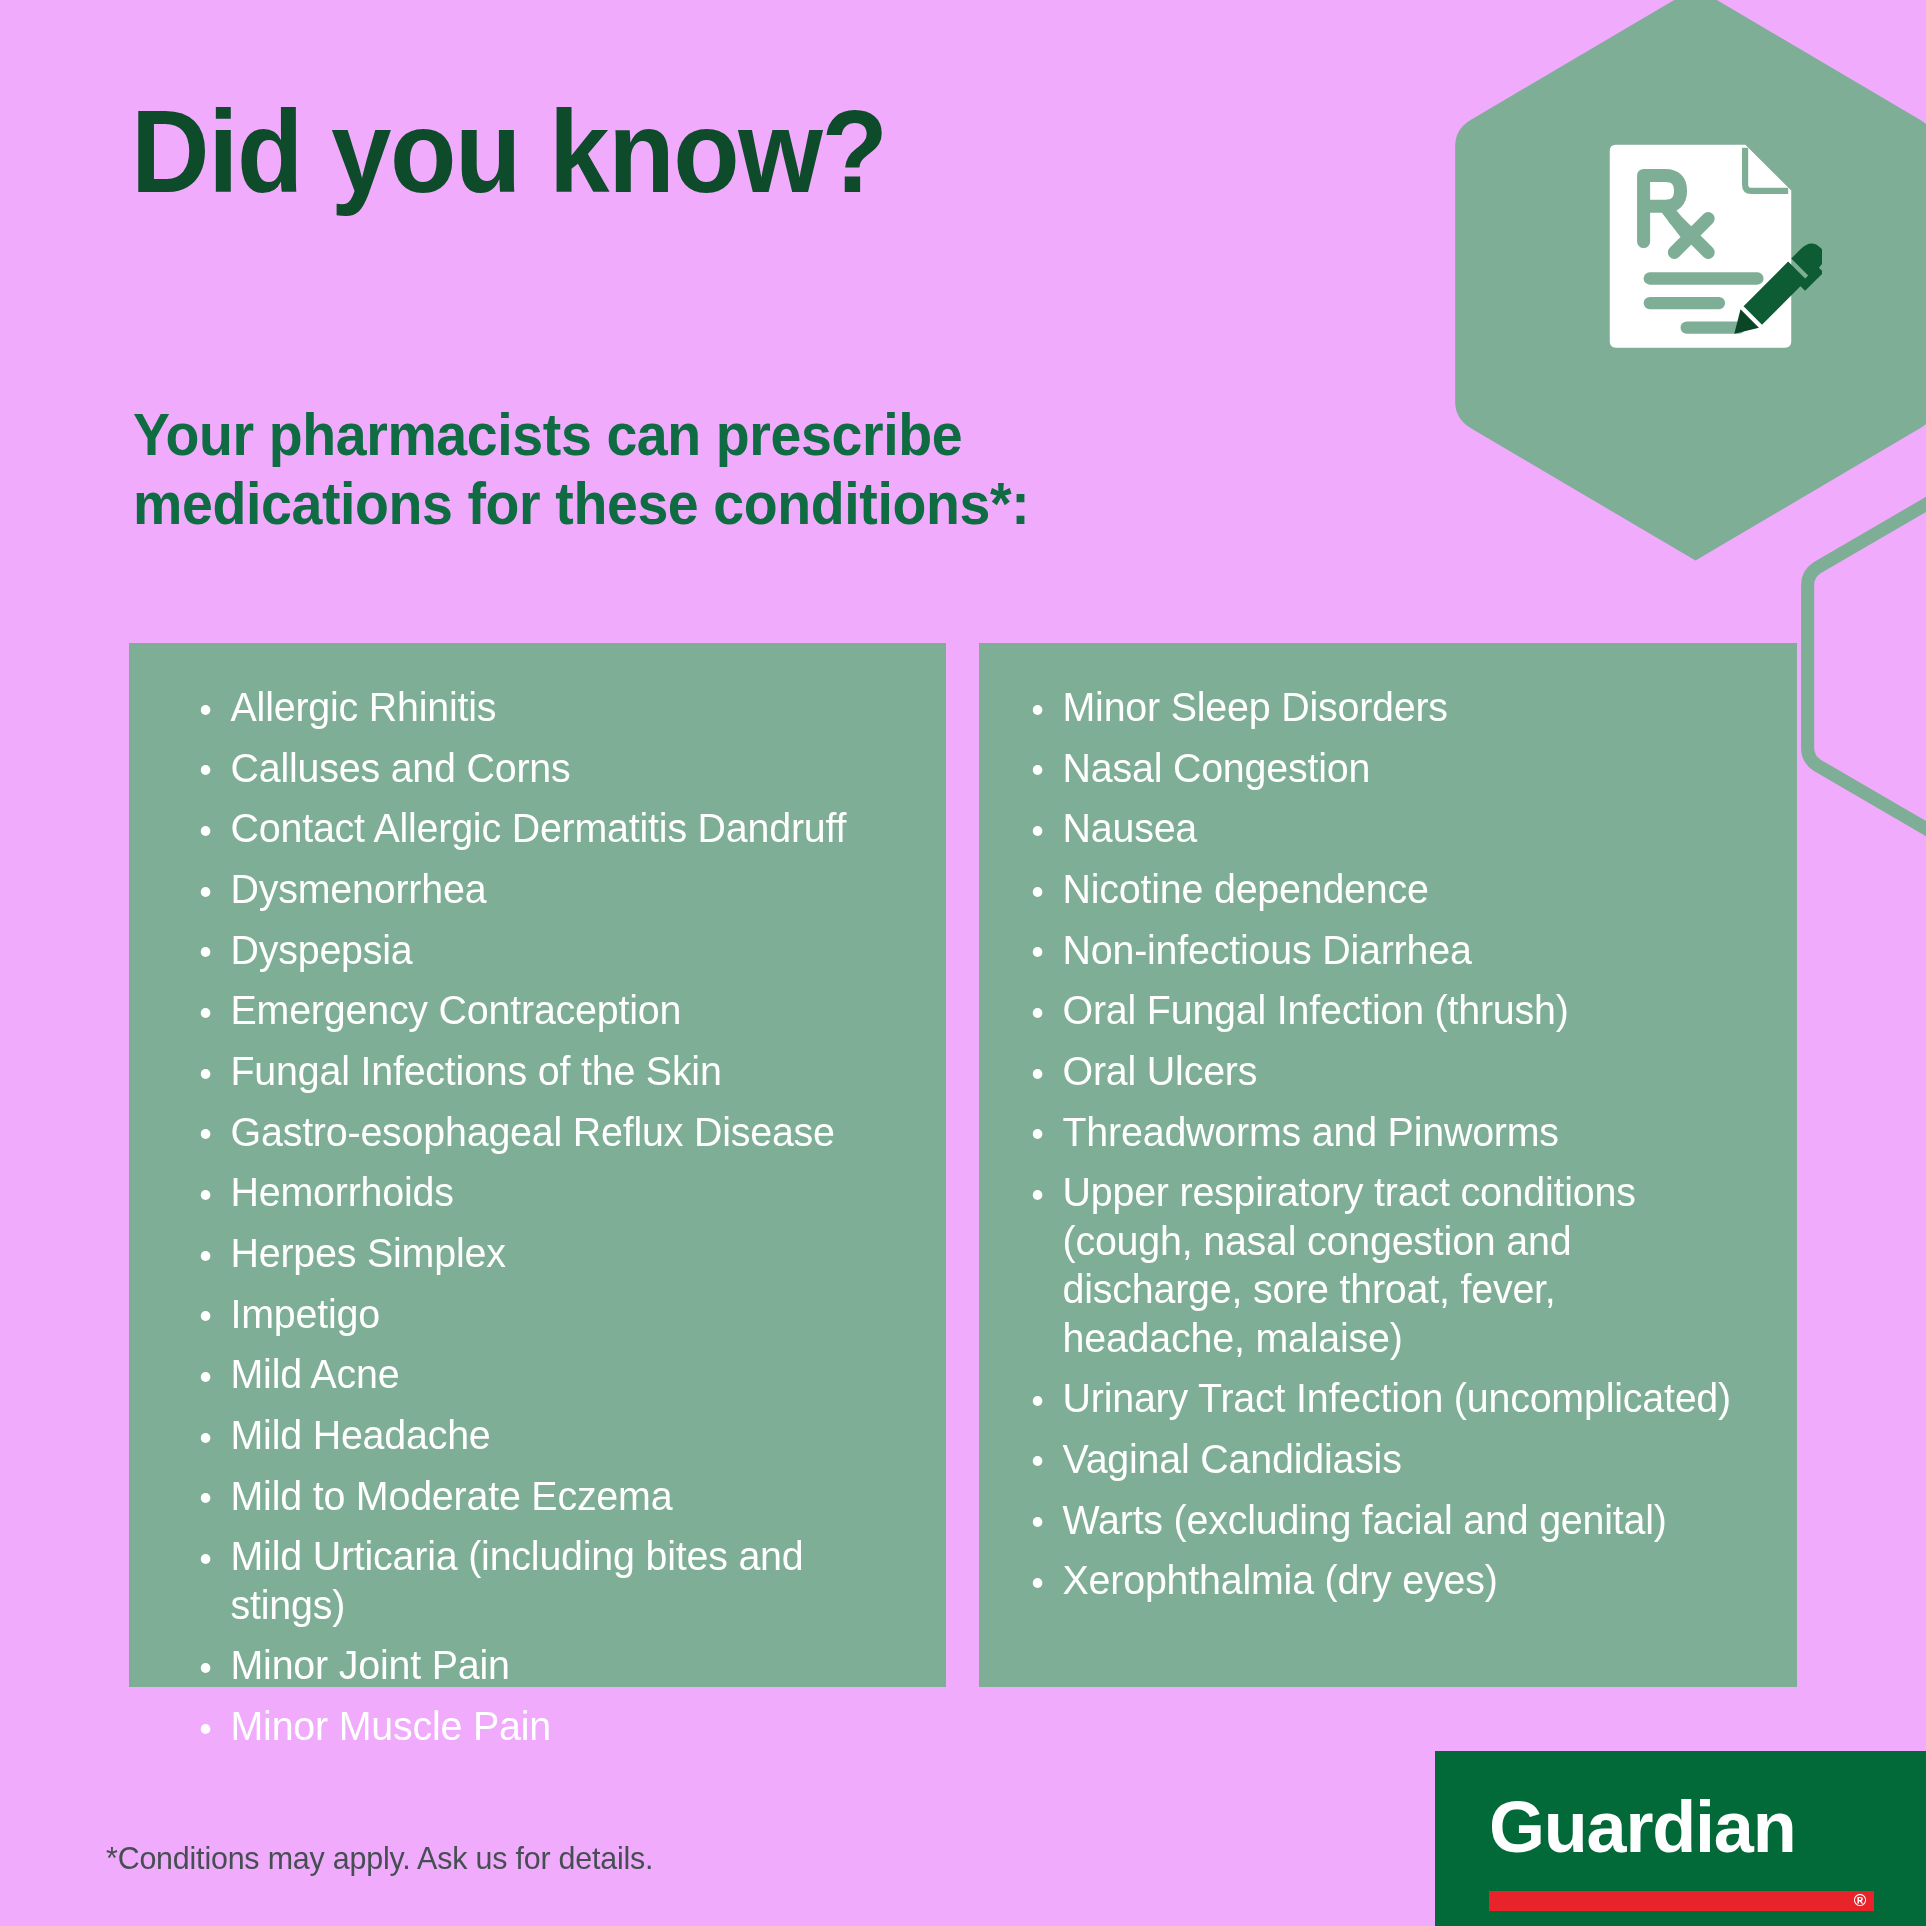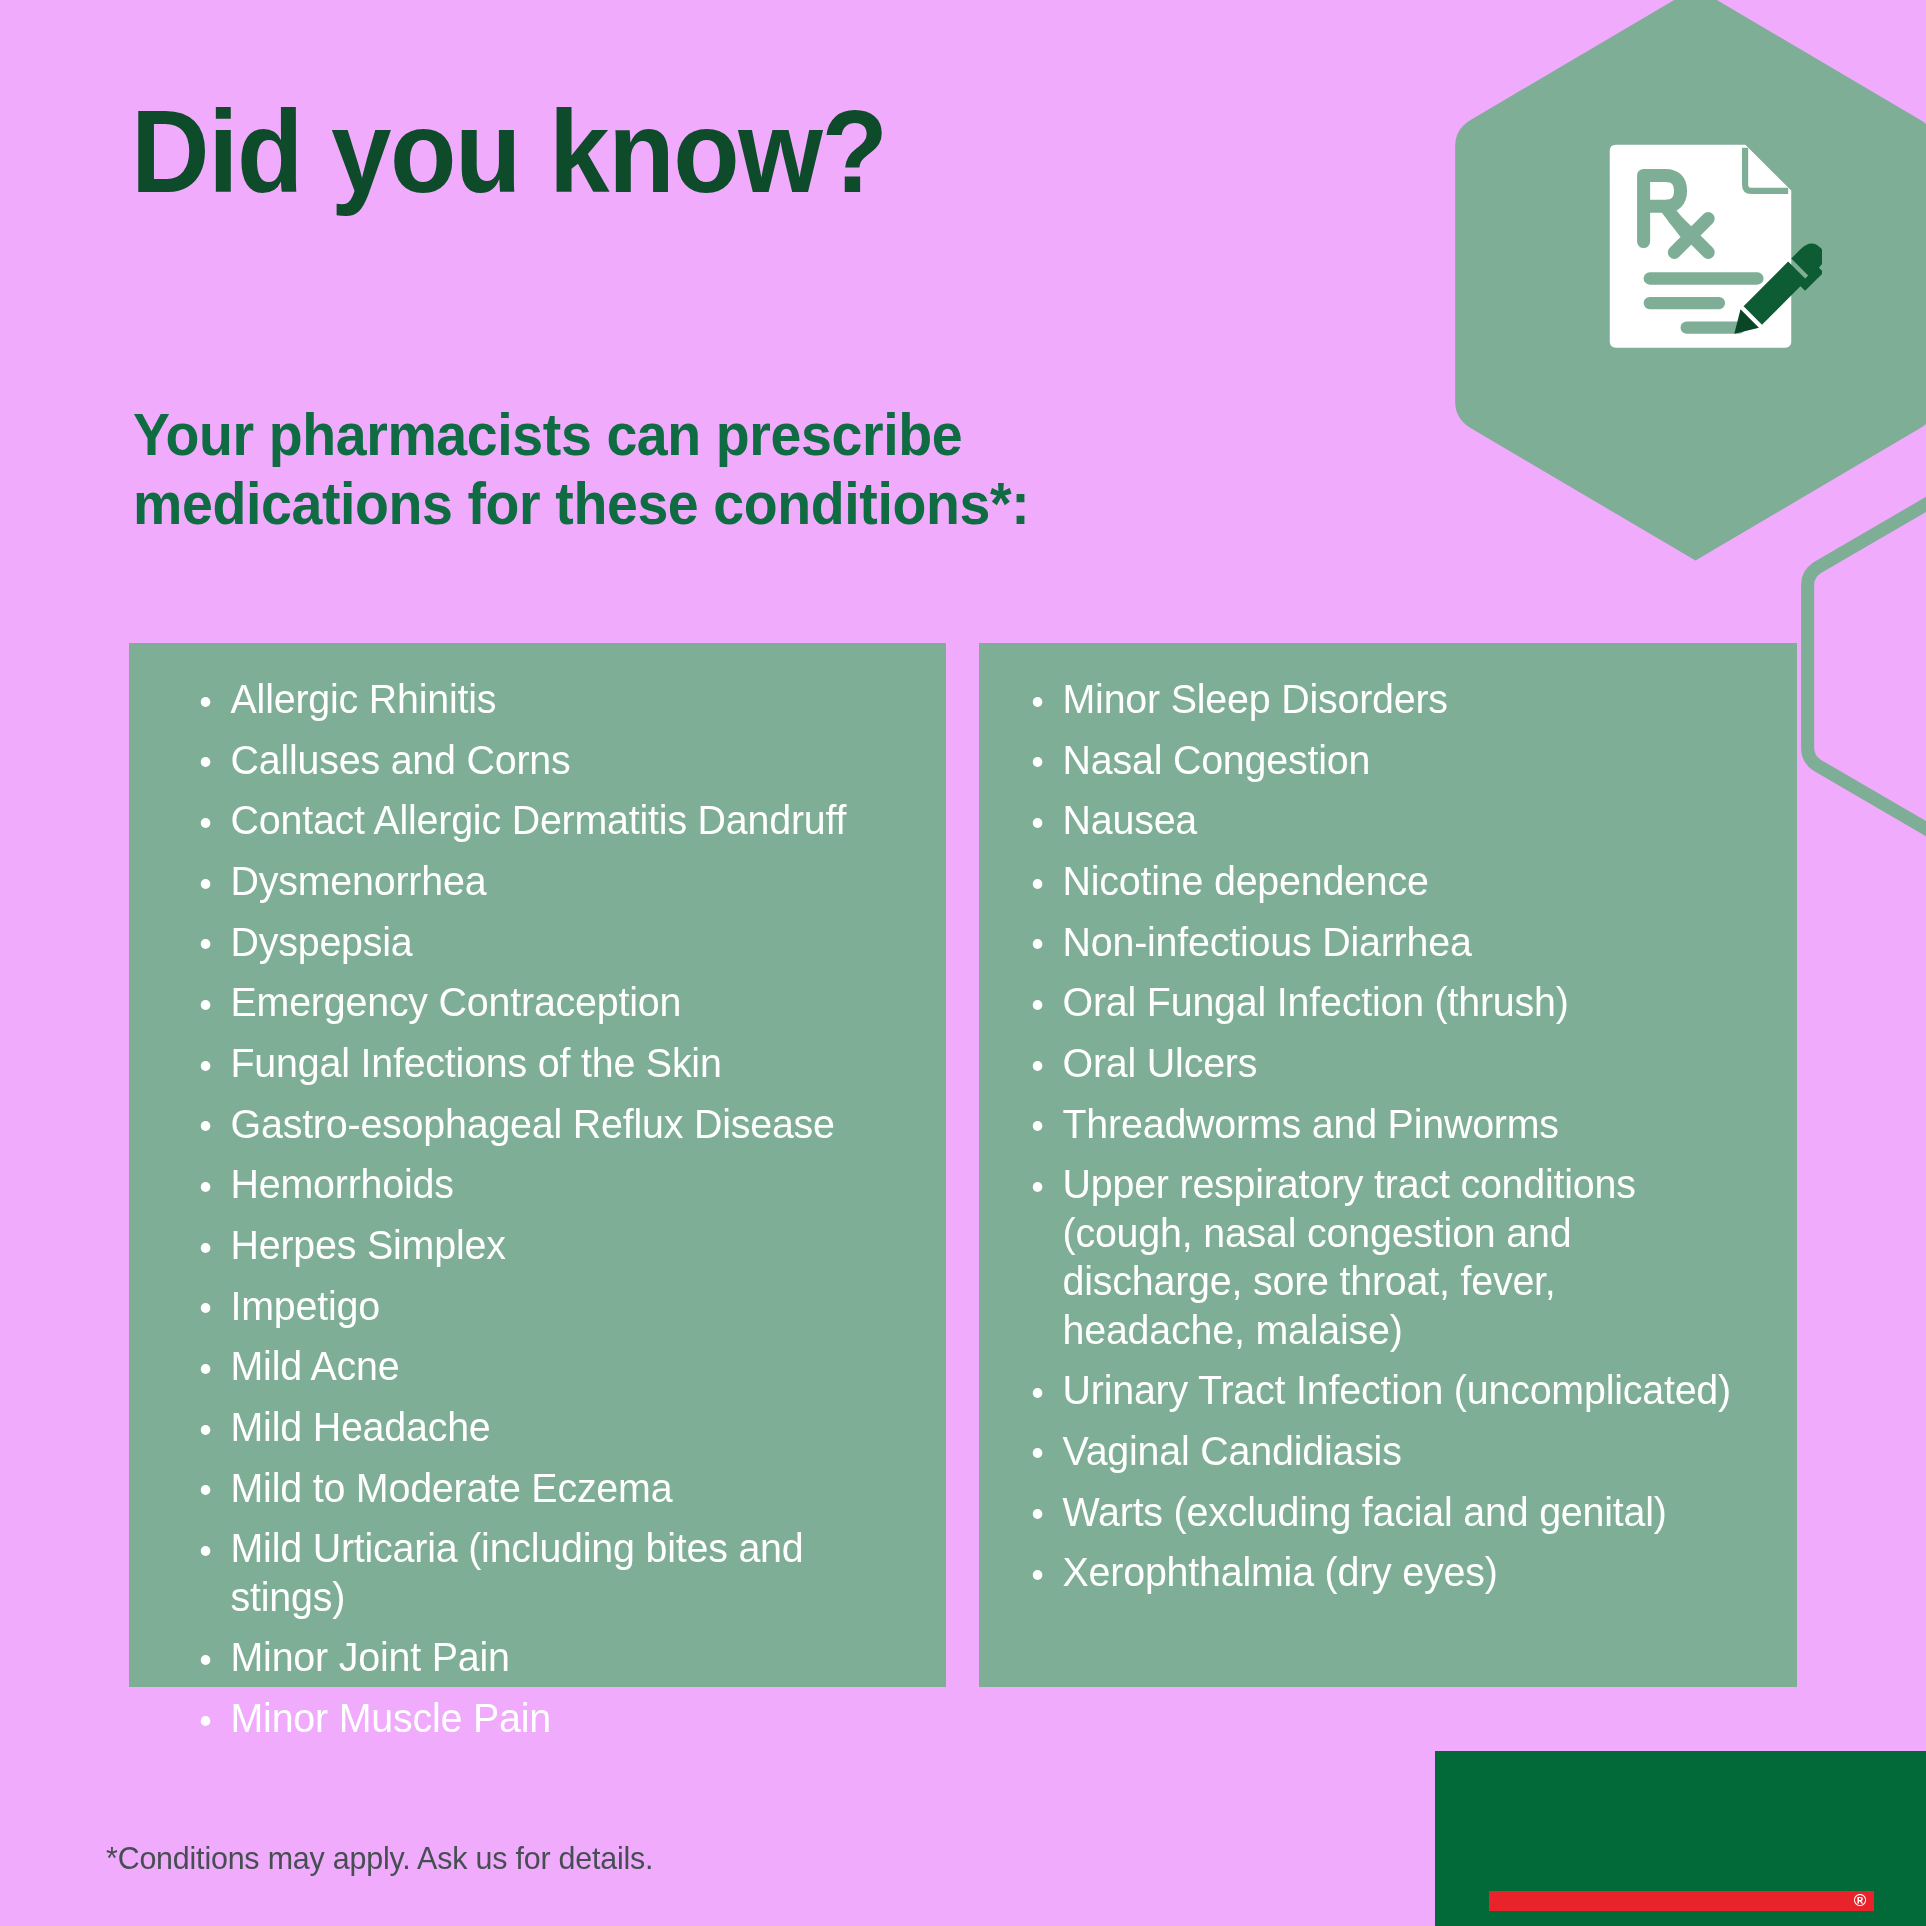--- a/index.html
+++ b/index.html
@@ -87,21 +87,21 @@
     top: 643px;
     left: 129px;
     width: 1668px;
     height: 1044px;
     display: flex;
     gap: 21.6px;
   }
   .card {
     background: #7fae96;
     box-sizing: border-box;
-    padding: 32px 26px 31px 26px;
+    padding: 40px 26px 31px 26px;
   }
   .card-left  { width: 823px; }
   .card-right { width: 824px; margin-left: 12px; }
 
   ul.cond-list {
     list-style: none;
     margin: 0;
     padding: 0;
   }
   ul.cond-list li {
@@ -270,19 +270,20 @@
           <li>Warts (excluding facial and genital)</li>
           <li>Xerophthalmia (dry eyes)</li>
         </ul>
     </div>
 
   </div>
 
   <p class="footnote">*Conditions may apply. Ask us for details.</p>
 
   <div class="logo">
+    <div class="logo-wordmark">Guardian</div>
     <div class="logo-rule">
       <span class="logo-reg">®</span>
     </div>
   </div>
 
 </div>
 
 
 </body></html>

